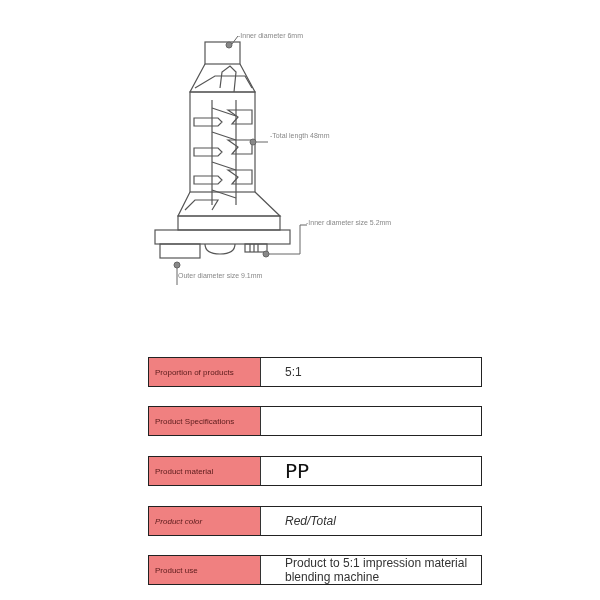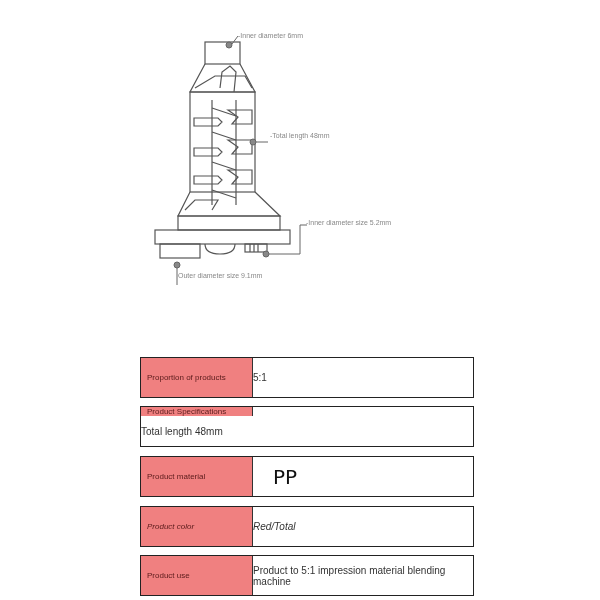--- a/index.html
+++ b/index.html
@@ -1,22 +1,22 @@
 <!DOCTYPE html>
 <html><head>
   <meta charset="utf-8">
   <style>
     html, body { margin:0; padding:0; background:#ffffff; }
     body { width:600px; height:600px; position:relative; overflow:hidden; font-family:"Liberation Sans", sans-serif; }
     .diagram { position:absolute; left:0; top:0; width:600px; height:320px; }
     .callout { position:absolute; font-size:7px; color:#888; white-space:nowrap; font-family:"Liberation Sans", sans-serif; }
-    .spec-row { position:absolute; left:140px; width:334px; height:41px; display:flex; border:1px solid #222; box-sizing:border-box; }
+    .spec-row { position:absolute; left:148px; width:334px; height:30px; display:flex; border:1px solid #222; box-sizing:border-box; }
     .spec-label { width:112px; background:#f08080; color:#5a1a1a; font-size:8px; display:flex; align-items:center; padding-left:6px; box-sizing:border-box; border-right:1px solid #333; }
-    .spec-value { flex:1; background:#fff; color:#333; font-size:10px; display:flex; align-items:center; padding-left:0; }
-    .spec-value.big { font-size:20px; color:#111; font-family:"DejaVu Sans", sans-serif; padding-left:9px; }
+    .spec-value { flex:1; background:#fff; color:#333; font-size:12px; display:flex; align-items:center; padding-left:24px; }
+    .spec-value.big { font-size:20px; color:#111; font-family:"DejaVu Sans", sans-serif; padding-left:24px; }
   </style>
 </head>
 <body>
 
 <div class="diagram">
   <svg width="600" height="320" viewBox="0 0 600 320">
     <g fill="none" stroke="#555" stroke-width="1.2">
 
       <rect x="205" y="42" width="35" height="22"></rect>
 
@@ -72,25 +72,24 @@
   <span class="callout" style="left:238px;top:32px;">-Inner diameter 6mm</span>
   <span class="callout" style="left:270px;top:132px;">-Total length 48mm</span>
   <span class="callout" style="left:306px;top:219px;">-Inner diameter size 5.2mm</span>
   <span class="callout" style="left:178px;top:272px;">Outer diameter size 9.1mm</span>
 </div>
 
 <div class="spec-row" style="top:357px;">
   <div class="spec-label">Proportion of products</div>
   <div class="spec-value">5:1</div>
 </div>
-<div class="spec-row" style="top:406px;flex-direction:column;">
+<div class="spec-row" style="top:406px;">
   <div class="spec-label">Product Specifications</div>
-  <div class="spec-value">Total length 48mm</div>
 </div>
-<div class="spec-row" style="top:456px;gap:11px;">
+<div class="spec-row" style="top:456px;">
   <div class="spec-label">Product material</div>
   <div class="spec-value big">PP</div>
 </div>
 <div class="spec-row" style="top:506px;font-style:italic;">
   <div class="spec-label">Product color</div>
   <div class="spec-value">Red/Total</div>
 </div>
 <div class="spec-row" style="top:555px;">
   <div class="spec-label">Product use</div>
   <div class="spec-value">Product to 5:1 impression material blending machine</div>

